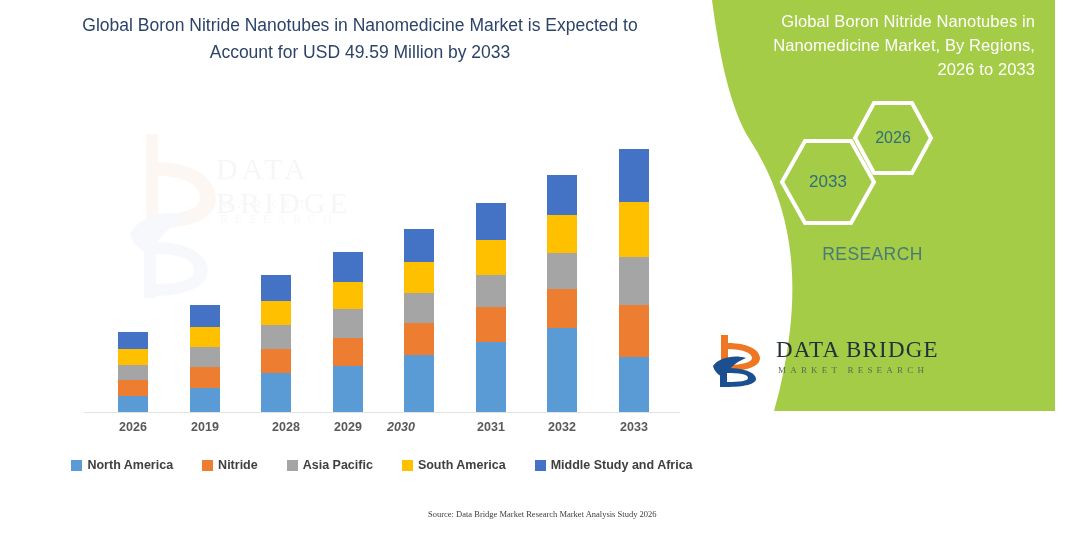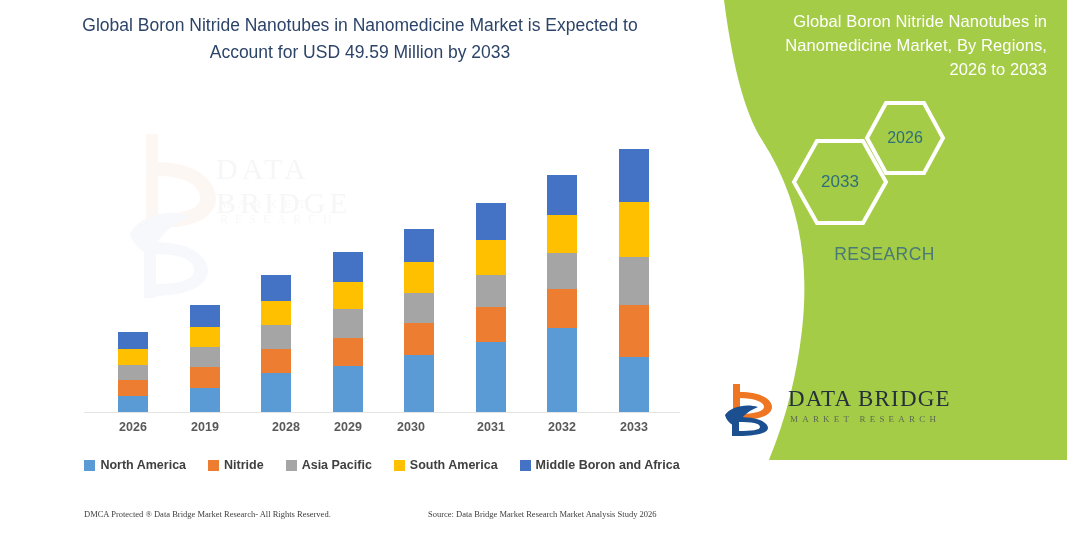--- a/index.html
+++ b/index.html
@@ -4,21 +4,21 @@
 <style>
   * { margin:0; padding:0; box-sizing:border-box; }
   html,body { background:#fff; }
   body {
     width:1067px; height:533px; position:relative; overflow:hidden;
     font-family:"Liberation Sans", sans-serif;
   }
 
   
   #green-panel {
-    position:absolute; top:0; right:0; width:365px; height:460px;
+    position:absolute; top:0; right:12px; width:365px; height:411px;
     overflow:hidden;
   }
   #green-panel svg { position:absolute; top:0; left:0; }
 
   .panel-title {
     position:absolute; top:10px; right:20px; width:290px;
     text-align:right; color:#ffffff; font-size:16.5px; line-height:1.45;
     letter-spacing:.1px;
   }
   .dbmr-words {
@@ -90,21 +90,21 @@
 
   #x-axis { position:absolute; left:84px; top:420px; width:596px; height:22px; }
   .x-tick {
     position:absolute; width:60px; text-align:center;
     color:#595959; font-size:12.5px; font-weight:bold;
   }
 
   
   #legend {
     position:absolute; left:84px; top:455px; width:596px; height:20px;
-    display:flex; align-items:center; justify-content:center; gap:22px;
+    display:flex; align-items:center; justify-content:center; gap:29px;
   }
   .legend-item { display:flex; align-items:center; gap:5px; }
   .legend-swatch { width:11px; height:11px; display:block; }
   .legend-label { color:#404040; font-size:12.5px; font-weight:bold; white-space:nowrap; }
 
   
   #footer {
     position:absolute; left:0; top:506px; width:712px; height:22px;
     font-family:"Liberation Serif", serif; font-size:8.5px; color:#3d3d3d;
   }
@@ -187,21 +187,21 @@
         <div class="seg" style="height: 52px; background: rgb(237, 125, 49);"></div>
         <div class="seg" style="height: 55px; background: rgb(91, 155, 213);"></div>
       </div>
     </div>
   <div id="baseline"></div>
   <div id="x-axis">
       <span class="x-tick" style="left: 19px;">2026</span>
       <span class="x-tick" style="left: 91px;">2019</span>
       <span class="x-tick" style="left: 172px;">2028</span>
       <span class="x-tick" style="left: 234px;">2029</span>
-      <span class="x-tick" style="left: 297px;">2030</span>
+      <span class="x-tick" style="left: 287px; font-style: italic;">2030</span>
       <span class="x-tick" style="left: 377px;">2031</span>
       <span class="x-tick" style="left: 448px;">2032</span>
       <span class="x-tick" style="left: 520px;">2033</span>
     </div>
   <div id="legend">
       <div class="legend-item">
         <span class="legend-swatch" style="background: rgb(91, 155, 213);"></span>
         <span class="legend-label">North America</span>
       </div>
       <div class="legend-item">
@@ -211,26 +211,25 @@
       <div class="legend-item">
         <span class="legend-swatch" style="background: rgb(165, 165, 165);"></span>
         <span class="legend-label">Asia Pacific</span>
       </div>
       <div class="legend-item">
         <span class="legend-swatch" style="background: rgb(255, 192, 0);"></span>
         <span class="legend-label">South America</span>
       </div>
       <div class="legend-item">
         <span class="legend-swatch" style="background: rgb(68, 114, 196);"></span>
-        <span class="legend-label">Middle Boron and Africa</span>
+        <span class="legend-label">Middle Study and Africa</span>
       </div>
     </div>
 
   <div id="footer">
-    <span class="f-left">DMCA Protected ® Data Bridge Market Research- All Rights Reserved.</span>
     <span class="f-right">Source: Data Bridge Market Research  Market Analysis Study 2026</span>
   </div>
 </div>
 
 <div id="green-panel">
   <svg width="365" height="533" viewBox="0 0 365 533">
     <path d="M22 0 H365 V533 H28 C70 470 92 400 100 330 C108 258 96 196 60 140 C42 112 30 62 22 0 Z" fill="#a4cc47"></path>
   </svg>
 
   <div class="panel-title">Global Boron Nitride Nanotubes in Nanomedicine Market, By Regions, 2026 to 2033</div>

